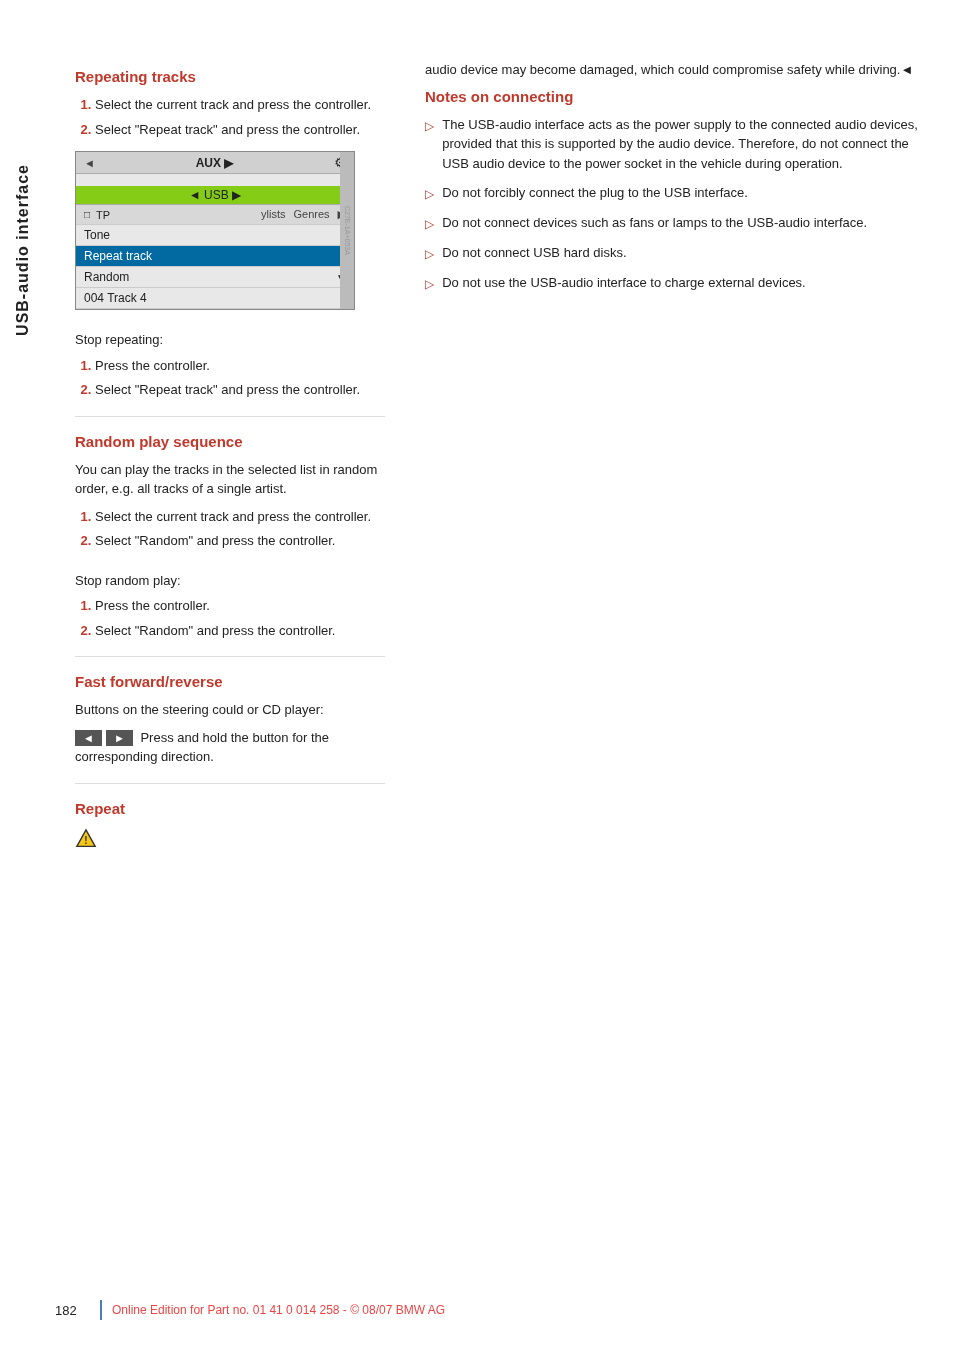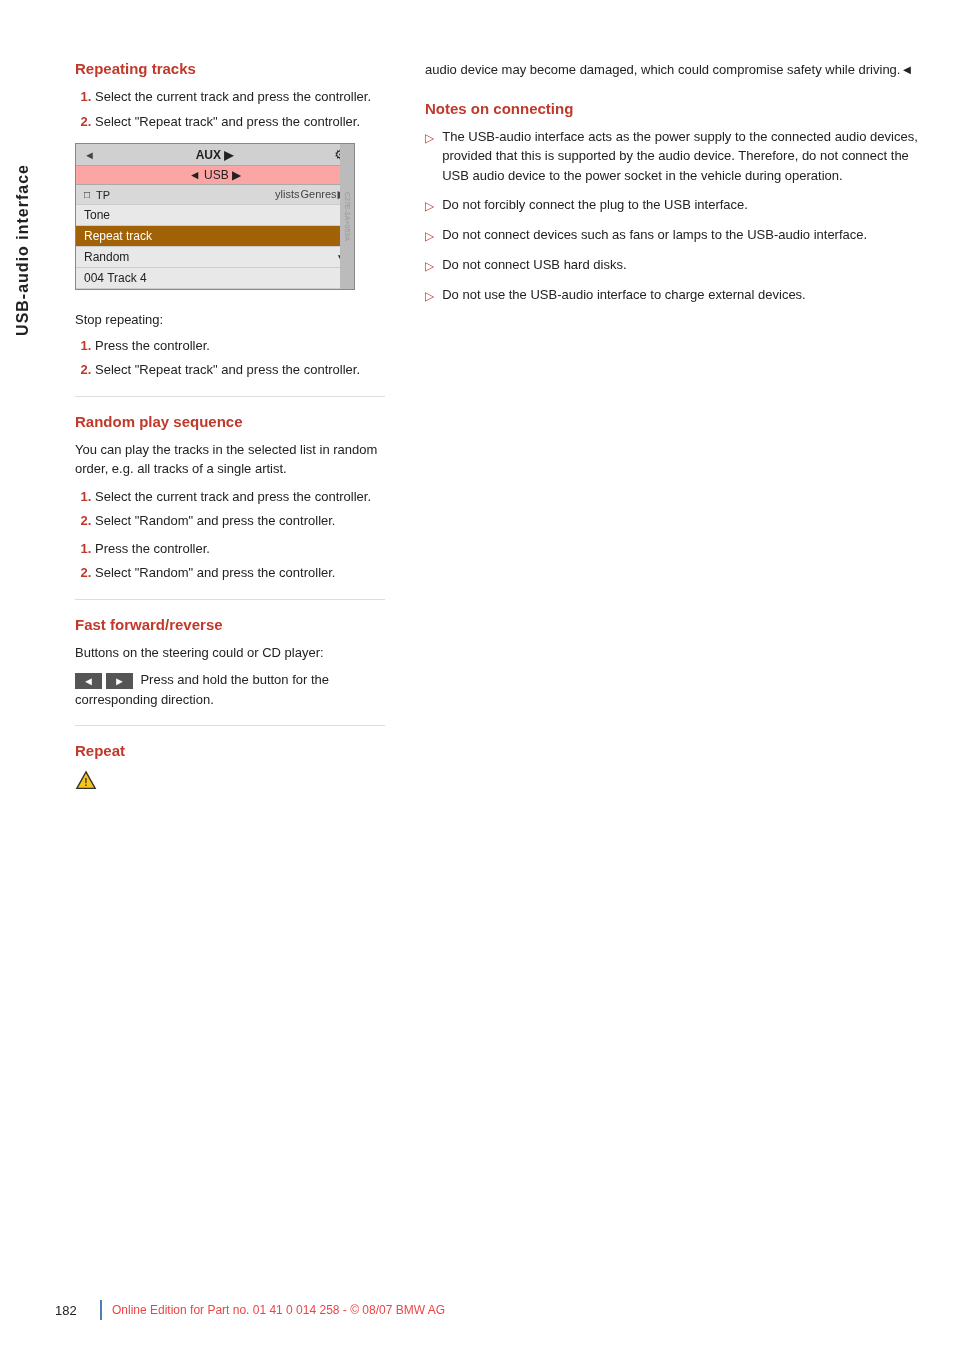--- a/index.html
+++ b/index.html
@@ -52,24 +52,24 @@
       flex: 1;
       padding-left: 10px;
     }
 
     
     .section-heading {
       font-size: 15px;
       font-weight: bold;
       color: #c0392b;
       margin-bottom: 10px;
-      margin-top: 20px;
+      margin-top: 8px;
     }
     .section-heading:first-child {
-      margin-top: 0;
+      margin-top: 8px;
     }
 
     
     ol {
       padding-left: 20px;
       margin-bottom: 8px;
     }
     ol li {
       margin-bottom: 5px;
       font-size: 13px;
@@ -112,25 +112,26 @@
       font-weight: bold;
       color: #222;
     }
     .ui-box-top-bar .settings-icon {
       font-size: 13px;
     }
     .ui-box-second-bar {
       display: flex;
       align-items: center;
       justify-content: center;
-      background: #fca5a5;
+      background: #84cc16;
       padding: 2px 8px;
       border-bottom: 1px solid #aaa;
       font-size: 12px;
       color: #222;
+      margin-top: 12px;
     }
     .ui-box-menu {
       background: #e8e8e8;
     }
     .ui-box-menu-row {
       display: flex;
       align-items: center;
       padding: 3px 8px;
       border-bottom: 1px solid #ccc;
       font-size: 12px;
@@ -144,21 +145,21 @@
       margin-right: 6px;
       font-size: 10px;
     }
     .ui-box-menu-row .row-arrow {
       margin-left: auto;
       font-size: 10px;
     }
     .ui-box-menu-row .tabs-area {
       margin-left: auto;
       display: flex;
-      gap: 1px;
+      gap: 8px;
       font-size: 11px;
       color: #444;
     }
     .ui-box-side-strip {
       position: absolute;
       right: 0;
       top: 0;
       bottom: 0;
       width: 14px;
       background: #bbb;
@@ -310,21 +311,21 @@
             <span>TP</span>
             <div class="tabs-area">
               <span>ylists</span>
               <span>Genres</span>
               <span>▶</span>
             </div>
           </div>
           <div class="ui-box-menu-row">
             <span>Tone</span>
           </div>
-          <div class="ui-box-menu-row" style="background:#a16207; color:#fff;">
+          <div class="ui-box-menu-row" style="background:#0369a1; color:#fff;">
             <span>Repeat track</span>
           </div>
           <div class="ui-box-menu-row">
             <span>Random</span>
             <span class="row-arrow">▼</span>
           </div>
           <div class="ui-box-menu-row">
             <span>004 Track 4</span>
           </div>
         </div>
@@ -342,20 +343,21 @@
 
     <hr>
 
     <div>
       <div class="section-heading">Random play sequence</div>
       <p class="intro-text">You can play the tracks in the selected list in random order, e.g. all tracks of a single artist.</p>
       <ol>
         <li>Select the current track and press the controller.</li>
         <li>Select "Random" and press the controller.</li>
       </ol>
+      <p class="stop-label">Stop random play:</p>
       <ol>
         <li>Press the controller.</li>
         <li>Select "Random" and press the controller.</li>
       </ol>
     </div>
 
     <hr>
 
     <div>
       <div class="section-heading">Fast forward/reverse</div>

